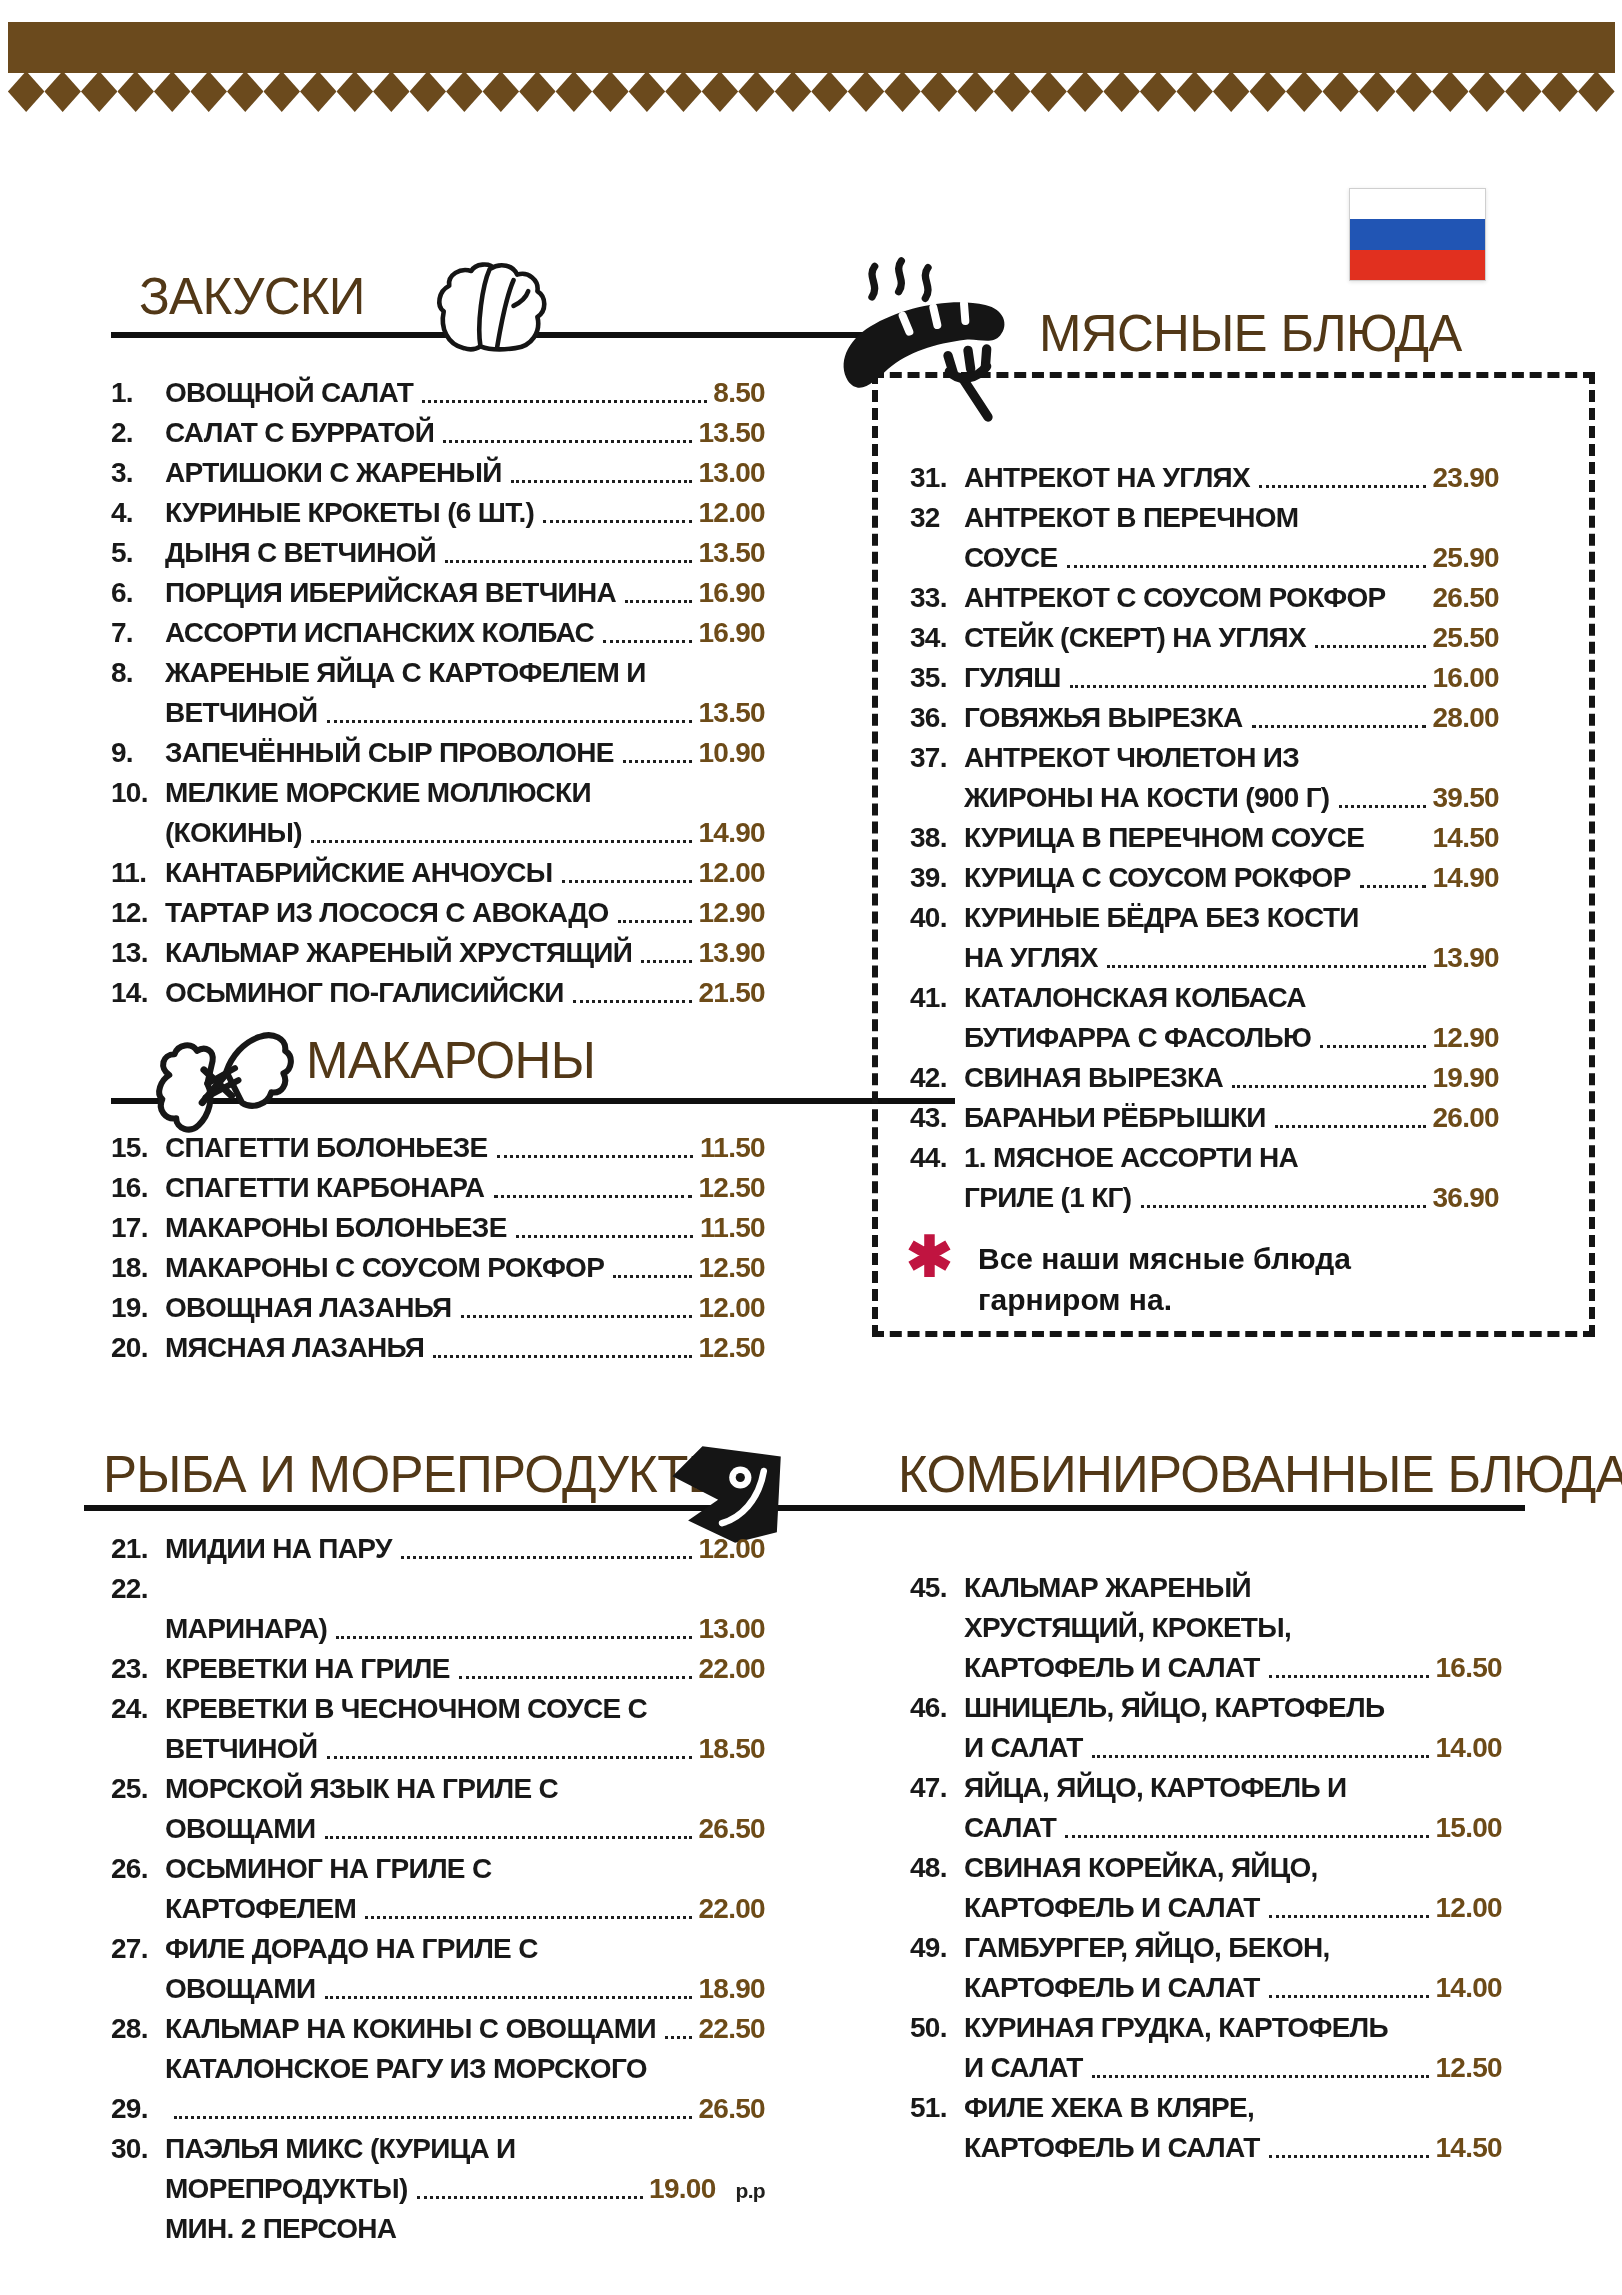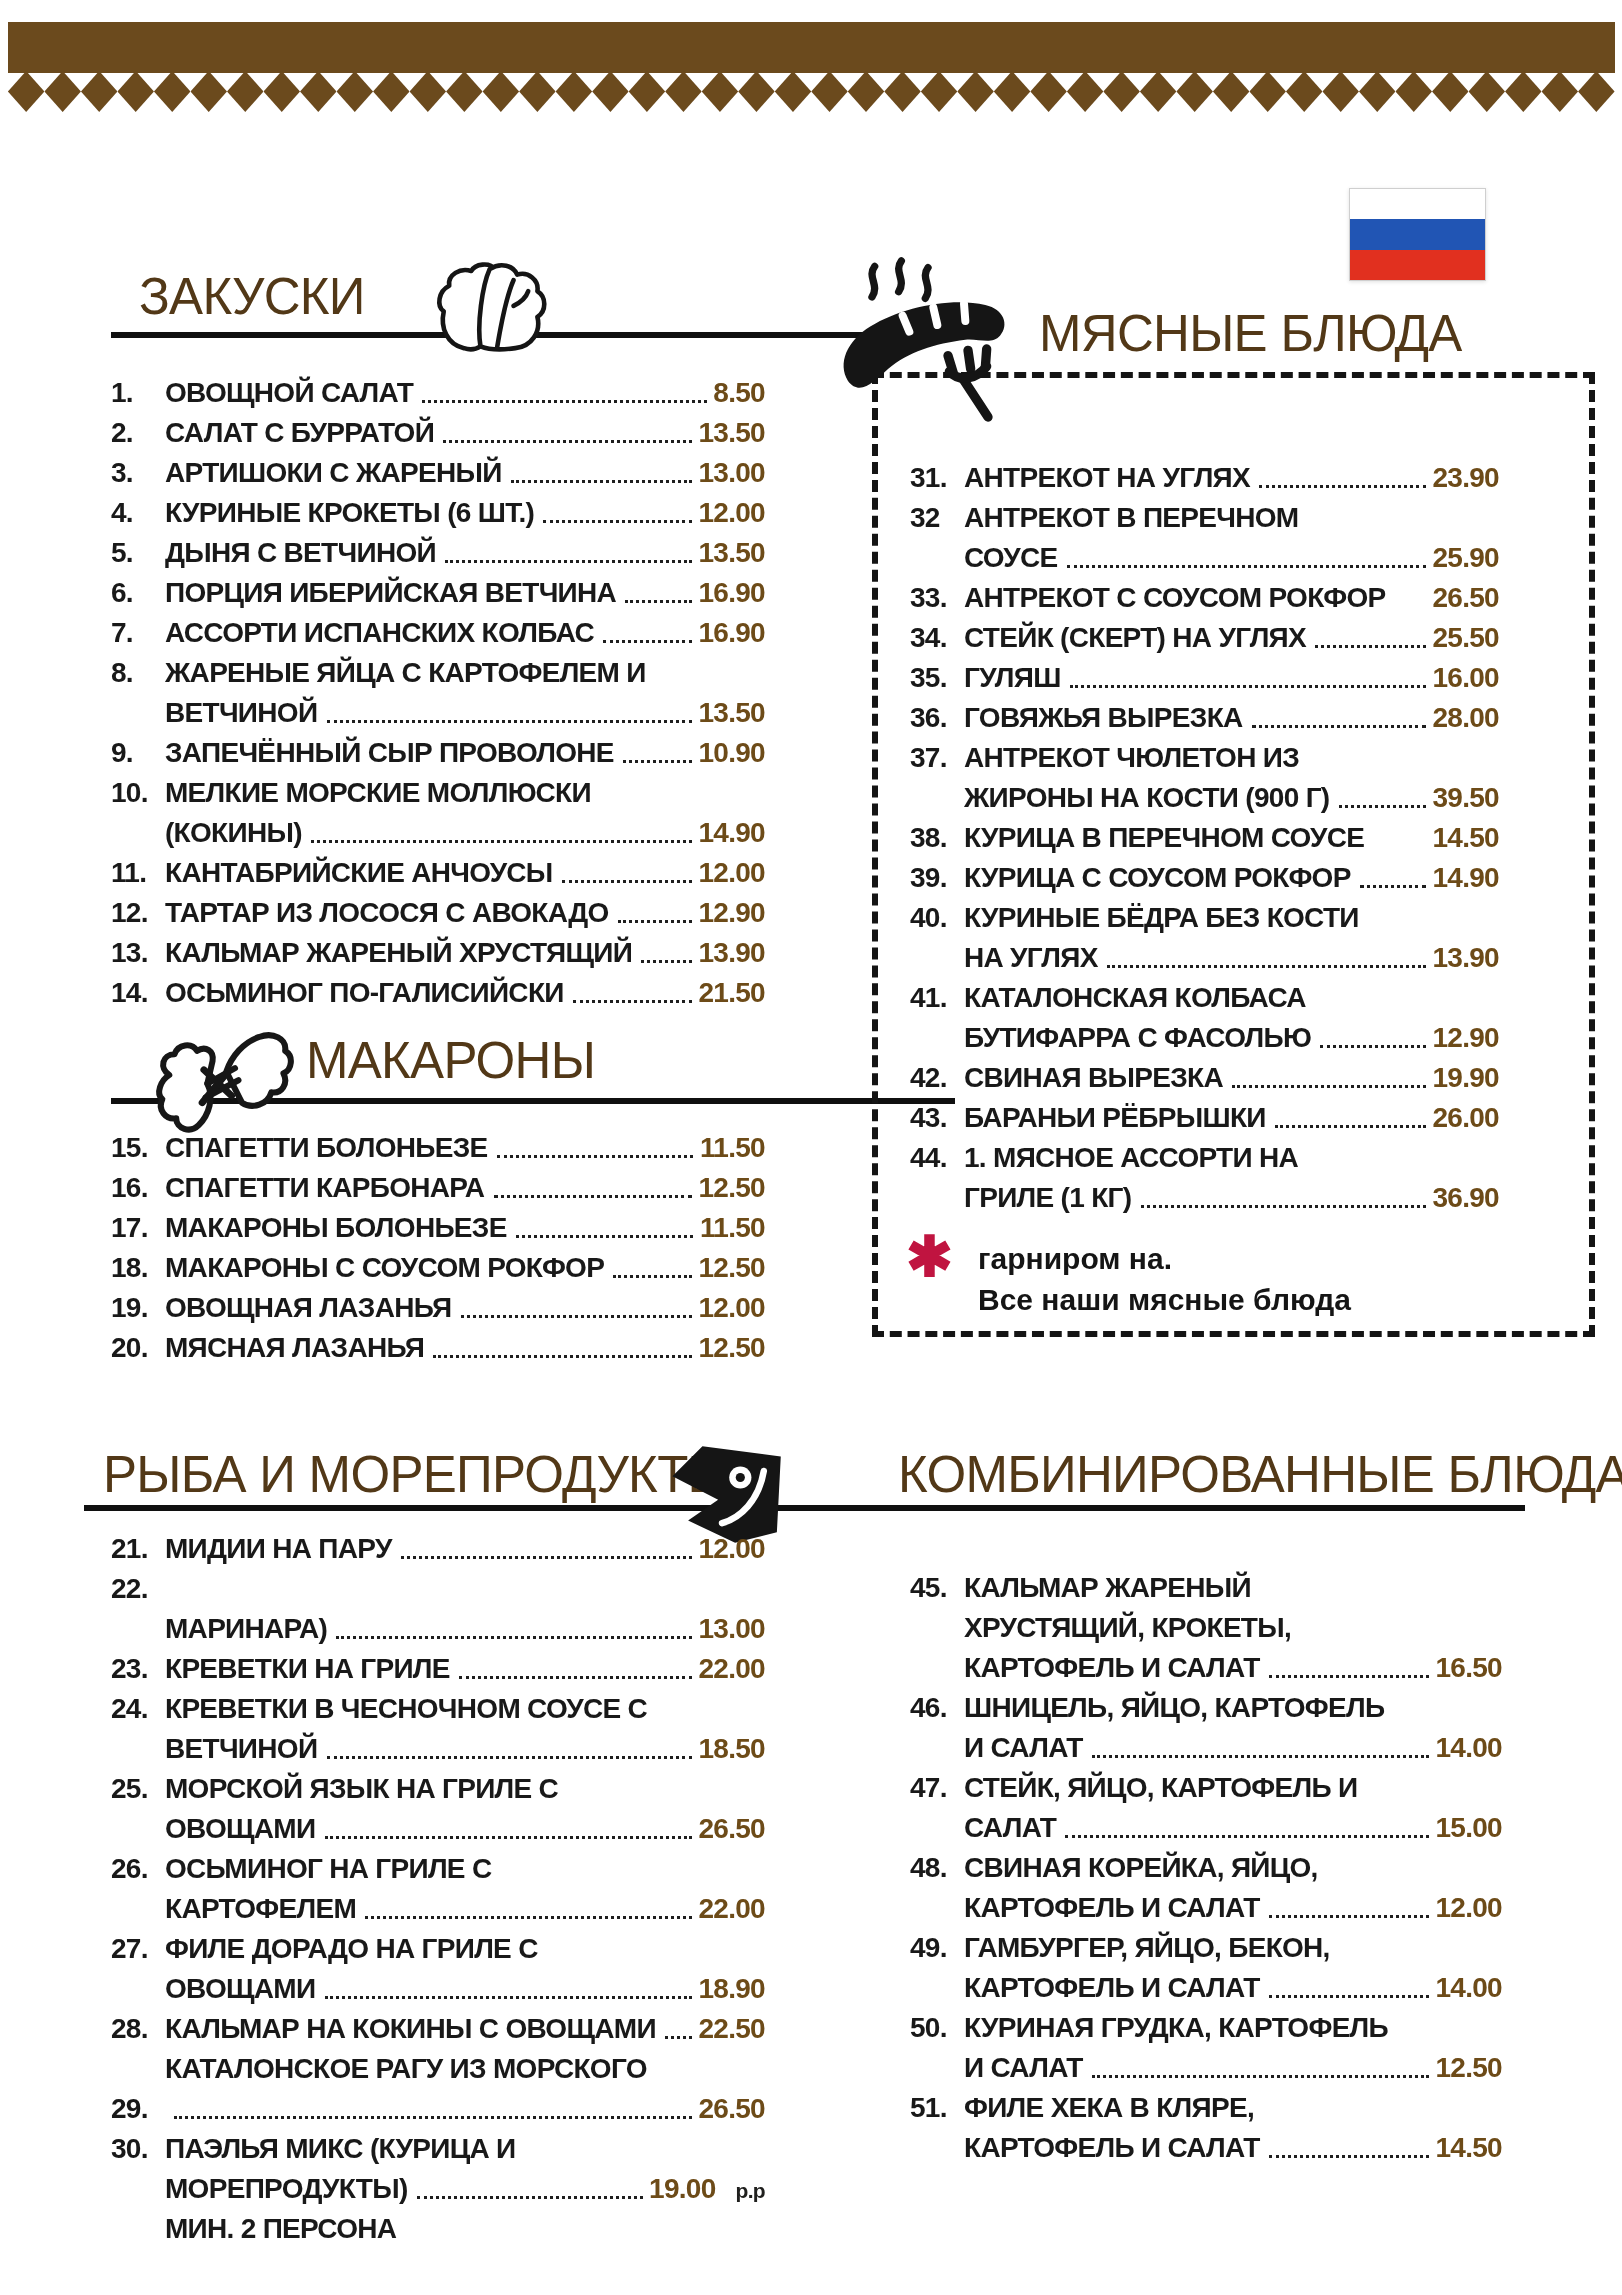--- a/index.html
+++ b/index.html
@@ -523,22 +523,22 @@
         </div>
         <div class="row">
           <span class="num"></span>
           <span class="txt">ГРИЛЕ (1 КГ)</span>
           <span class="dots"></span>
           <span class="price">36.90</span>
         </div>
       </div>
     <div class="note">
       <span class="star">✱</span>
+      <div class="nline">Все наши мясные блюда</div>
       <div class="nline">гарниром на.</div>
-      <div class="nline">Все наши мясные блюда</div>
     </div>
   </section>
 
   <section>
     <h2 class="sec-title t-kombi">КОМБИНИРОВАННЫЕ БЛЮДА</h2>
     <div class="rule r-kombi"></div>
     <div class="items i-kombi">
         <div class="row">
           <span class="num">45.</span>
           <span class="txt">КАЛЬМАР ЖАРЕНЫЙ</span>
@@ -558,21 +558,21 @@
           <span class="txt">ШНИЦЕЛЬ, ЯЙЦО, КАРТОФЕЛЬ</span>
         </div>
         <div class="row">
           <span class="num"></span>
           <span class="txt">И САЛАТ</span>
           <span class="dots"></span>
           <span class="price">14.00</span>
         </div>
         <div class="row">
           <span class="num">47.</span>
-          <span class="txt">СТЕЙК, ЯЙЦО, КАРТОФЕЛЬ И</span>
+          <span class="txt">ЯЙЦА, ЯЙЦО, КАРТОФЕЛЬ И</span>
         </div>
         <div class="row">
           <span class="num"></span>
           <span class="txt">САЛАТ</span>
           <span class="dots"></span>
           <span class="price">15.00</span>
         </div>
         <div class="row">
           <span class="num">48.</span>
           <span class="txt">СВИНАЯ КОРЕЙКА, ЯЙЦО,</span>

